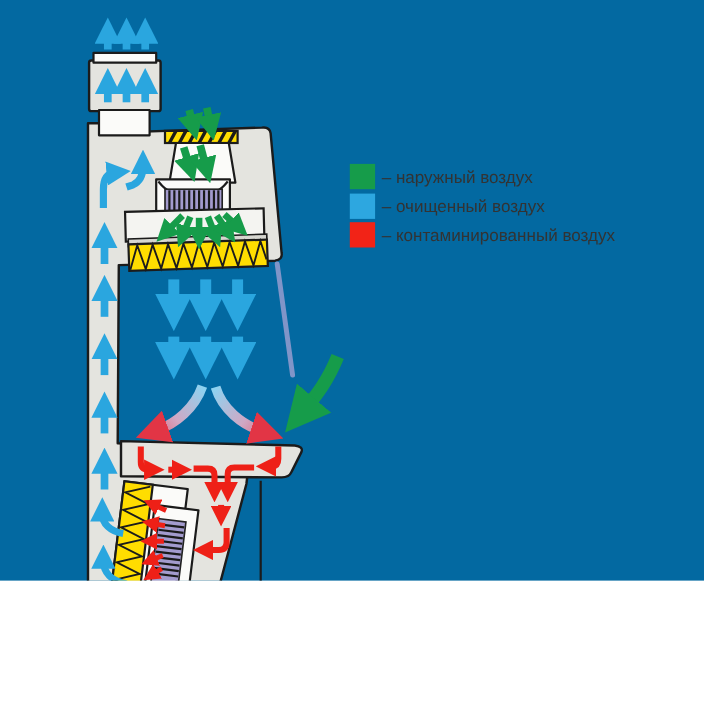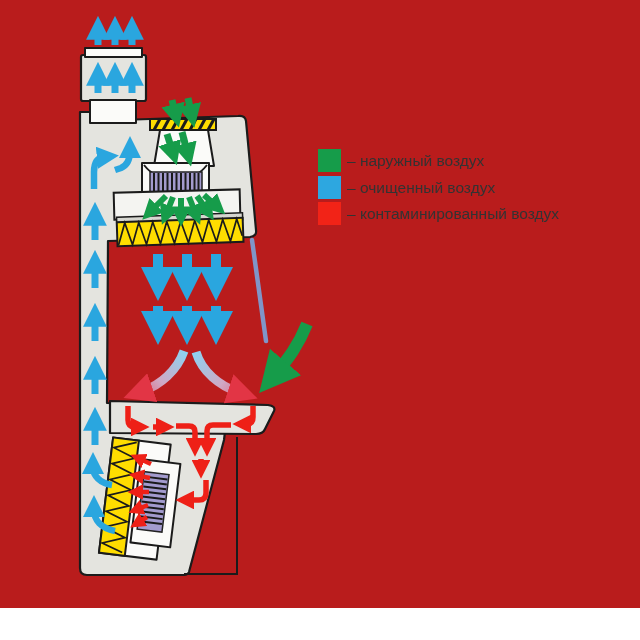--- a/index.html
+++ b/index.html
@@ -1,16 +1,16 @@
 <!DOCTYPE html>
 <html style="--outside_air: #169c4a; --cleaned_air: #2aa6df; --contaminated_air: #ee2017; --body_gray: #e4e4df; --duct_white: #fbfbf9; --filter_yellow: #ffdd00; --fan_purple: #a39bce; --sash_blue: #8095c8; --outline: #1b1b1b;"><head>
 <meta charset="utf-8">
 <style>
   html,body{margin:0;padding:0;background:#fff;}
-  .stage{position:relative;width:640px;height:608px;background:#b91c1c;overflow:hidden;
+  .stage{position:relative;width:640px;height:528px;background:#0369a1;overflow:hidden;
          font-family:"Liberation Sans", sans-serif;}
   svg text{font-family:"Liberation Sans", sans-serif;font-size:15.5px;fill:#333;}
   .body-fill{fill:var(--body_gray);stroke:var(--outline);stroke-width:2.2;stroke-linejoin:round;}
   .white-box{fill:var(--duct_white);stroke:var(--outline);stroke-width:2;stroke-linejoin:round;}
   .plenum{fill:#f4f4f1;stroke:var(--outline);stroke-width:2;}
   .yellow{fill:var(--filter_yellow);stroke:var(--outline);stroke-width:2;}
   .zig{fill:none;stroke:var(--outline);stroke-width:1.7;stroke-linejoin:miter;}
   .hatch{stroke:var(--outline);stroke-width:3;}
   .grayline{fill:none;stroke:var(--outline);stroke-width:2;}
   .purple{fill:var(--fan_purple);stroke:#222;stroke-width:1.5;}

